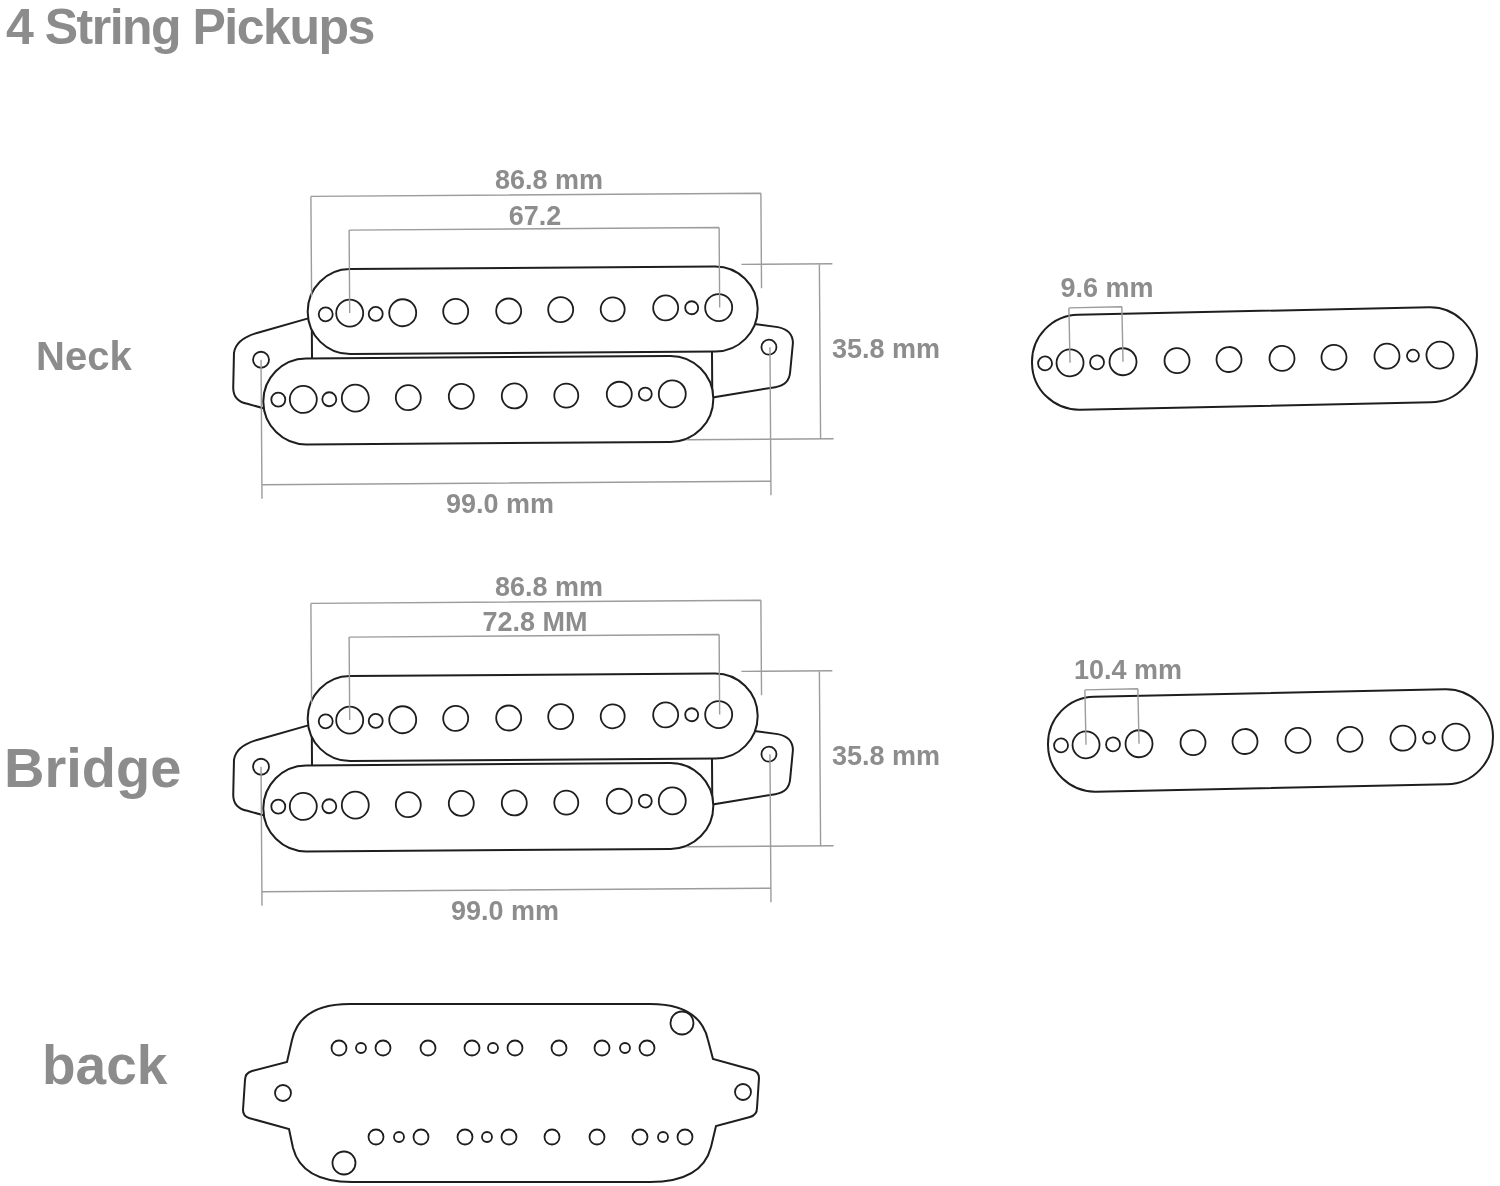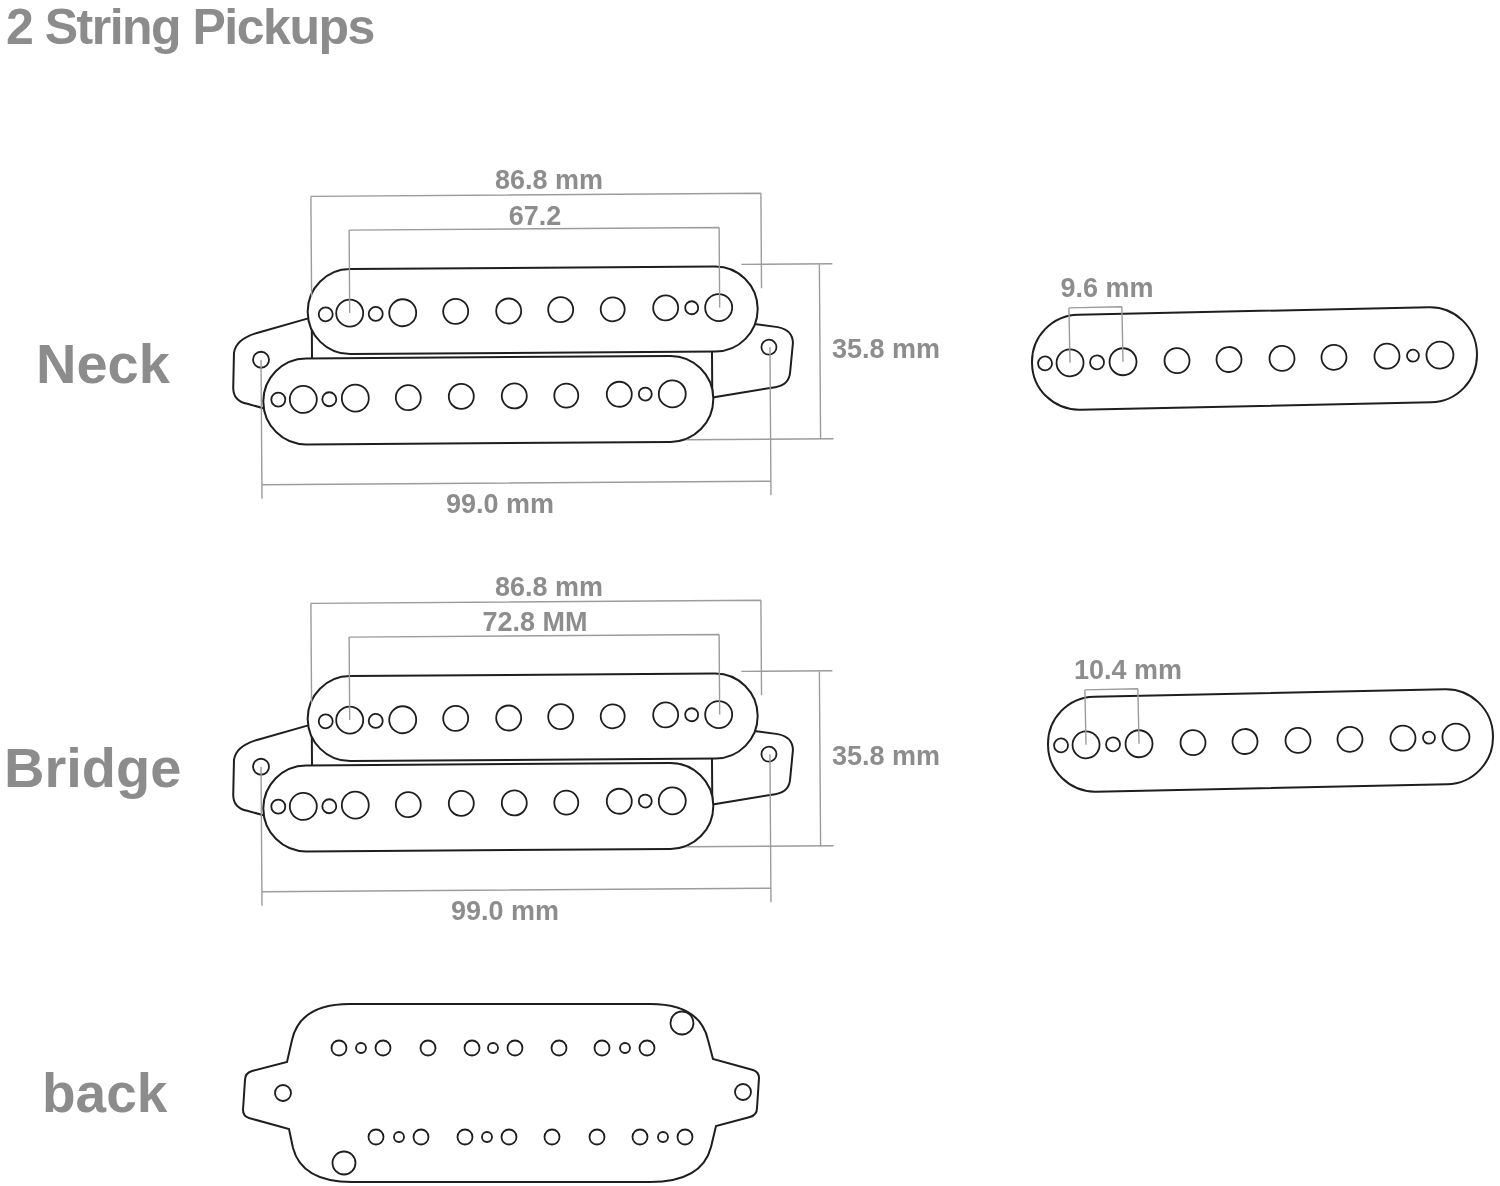--- a/index.html
+++ b/index.html
@@ -1,36 +1,36 @@
 <!DOCTYPE html>
 <html><head>
 <meta charset="utf-8">
 <style>
   html,body{margin:0;padding:0;background:#fff;}
   #stage{position:relative;width:1500px;height:1186px;background:#ffffff;overflow:hidden;
          font-family:"Liberation Sans",sans-serif;}
   .biglabel{position:absolute;color:#8c8c8c;font-weight:bold;line-height:1;
             font-family:"Liberation Sans",sans-serif;}
   #title{left:6px;top:2px;font-size:50px;letter-spacing:-1.5px;}
-  #neck-label{left:36px;top:336px;font-size:56px;}
+  #neck-label{left:36px;top:336px;font-size:40px;}
   #bridge-label{left:4px;top:740px;font-size:56px;}
-  #back-label{left:42px;top:1066px;font-size:55px;}
+  #back-label{left:42px;top:1038px;font-size:55px;}
   svg{position:absolute;left:0;top:0;}
   .draw{stroke:#1e1e1e;stroke-width:2;fill:#ffffff;}
   .pole{stroke:#1e1e1e;stroke-width:1.8;fill:#ffffff;}
   .dim{stroke:#9c9c9c;stroke-width:1.4;fill:none;}
   .dimtext{fill:#8d8d8d;font-family:"Liberation Sans",sans-serif;
            font-weight:bold;font-size:27px;}
 </style>
 </head>
 <body>
 
 <div id="stage">
 
-  <div id="title" class="biglabel">2 String Pickups</div>
+  <div id="title" class="biglabel">4 String Pickups</div>
   <div id="neck-label" class="biglabel">Neck</div>
   <div id="bridge-label" class="biglabel">Bridge</div>
   <div id="back-label" class="biglabel">back</div>
 
   <svg width="1500" height="1186" viewBox="0 0 1500 1186">
 
     <defs>
 
       <g id="hb">
         <path class="draw" d="M 312,316 L 258,331 Q 236,337 234,351 L 233,386 Q 233,399 247,402 L 272,409 L 312,414 Z"></path>

